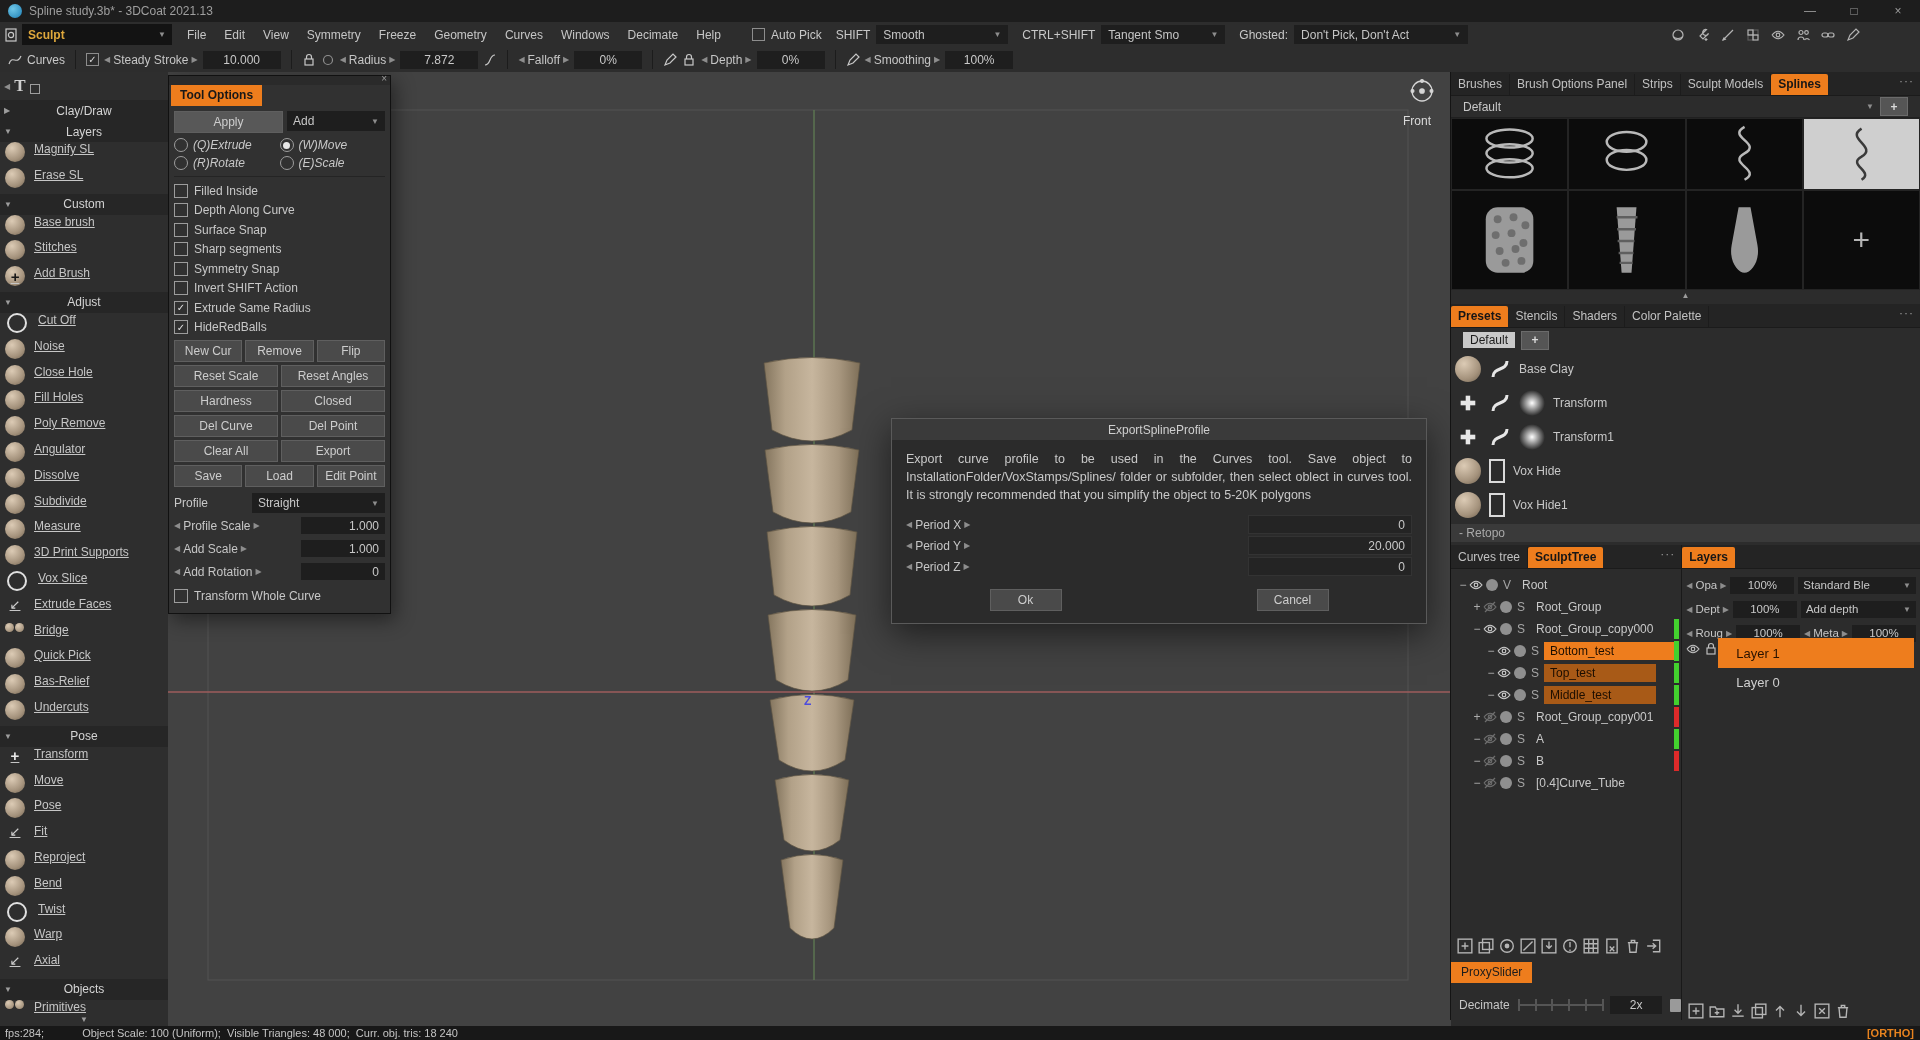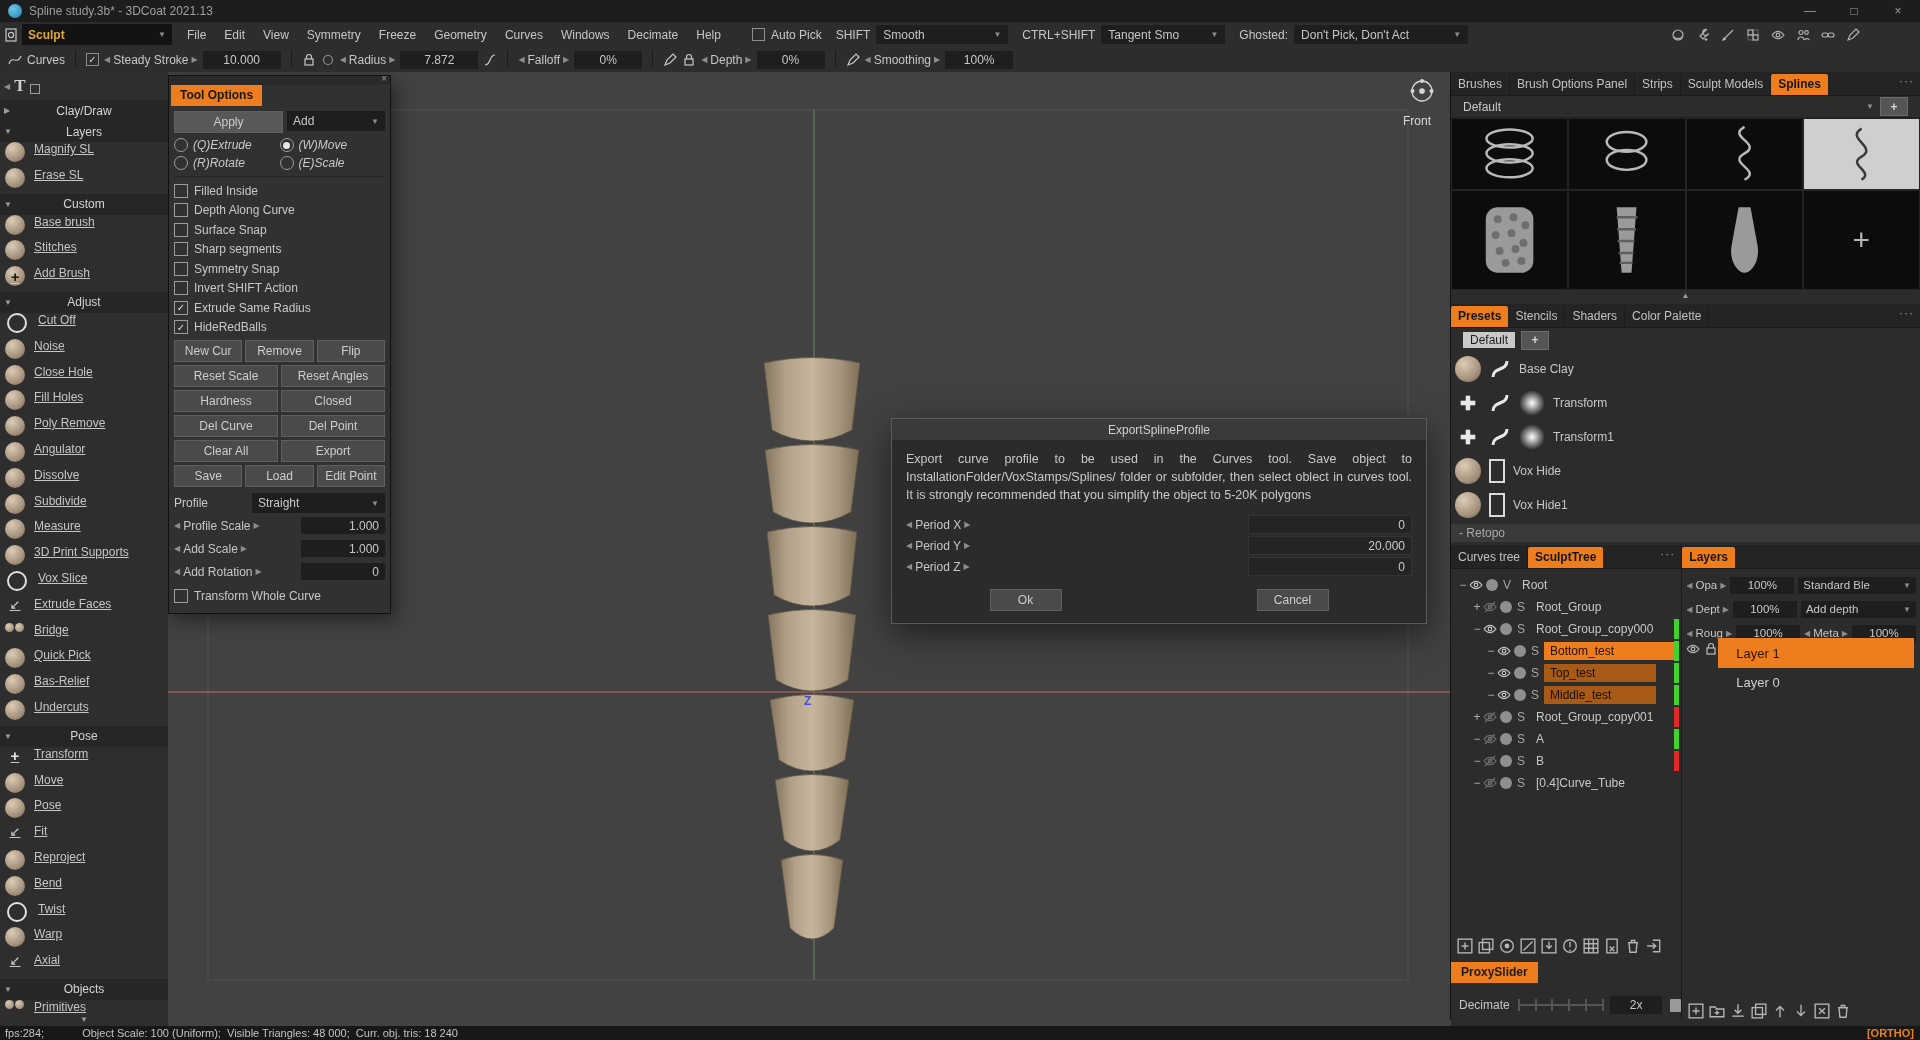--- a/index.html
+++ b/index.html
@@ -120,21 +120,21 @@
   .t-label.hl-dim{background:#a85a17;color:#1c0e00;min-width:100px;}
   .t-bar{position:absolute;right:2px;top:1px;bottom:1px;width:5px;}
   .t-bar.green{background:#43d12e;}
   .t-bar.red{background:#de2a2a;}
   .eye{width:14px;height:14px;color:#bdbdbd;flex:0 0 auto;}
   .eye.off{color:#6e6e6e;}
   .iconstrip{display:flex;gap:5px;align-items:center;color:#b5b5b5;}
   .iconstrip .svgi{width:16px;height:16px;}
   .svgi{display:inline-flex;flex:0 0 auto;width:14px;height:14px;color:inherit;}
   .svgi svg{width:100%;height:100%;stroke:currentColor;fill:none;stroke-width:1.2;}
-  .proxy-tab{position:absolute;left:0;top:417px;background:#ee7d1d;color:#1c1c1c;font-weight:bold;padding:3px 10px 4px;}
+  .proxy-tab{position:absolute;left:0;top:417px;background:#ee7d1d;color:#1c1c1c;font-weight:normal;padding:3px 10px 4px;}
   .decimate{position:absolute;left:0;top:443px;right:0;height:34px;display:flex;align-items:center;gap:8px;padding-left:8px;color:#c6c6c6;}
   .slider-track{position:relative;width:120px;height:14px;}
   .slider-track .line{position:absolute;left:0;right:0;top:6px;height:2px;background:#555;}
   .slider-track .tick{position:absolute;top:1px;width:2px;height:12px;background:#555;}
   .pageicon{width:16px;height:13px;background:#9a9a9a;border-radius:1px;position:relative;}
   
   .lp-row{display:flex;align-items:center;gap:4px;height:24px;padding:0 4px;color:#c6c6c6;font-size:11.5px;}
   .lp-row .valbox{min-width:52px;height:17px;}
   .lp-dd{background:#1e1e1e;height:17px;display:flex;align-items:center;gap:6px;padding:0 5px;flex:1;white-space:nowrap;overflow:hidden;}
   .lp-dd .caret{margin-left:auto;}

